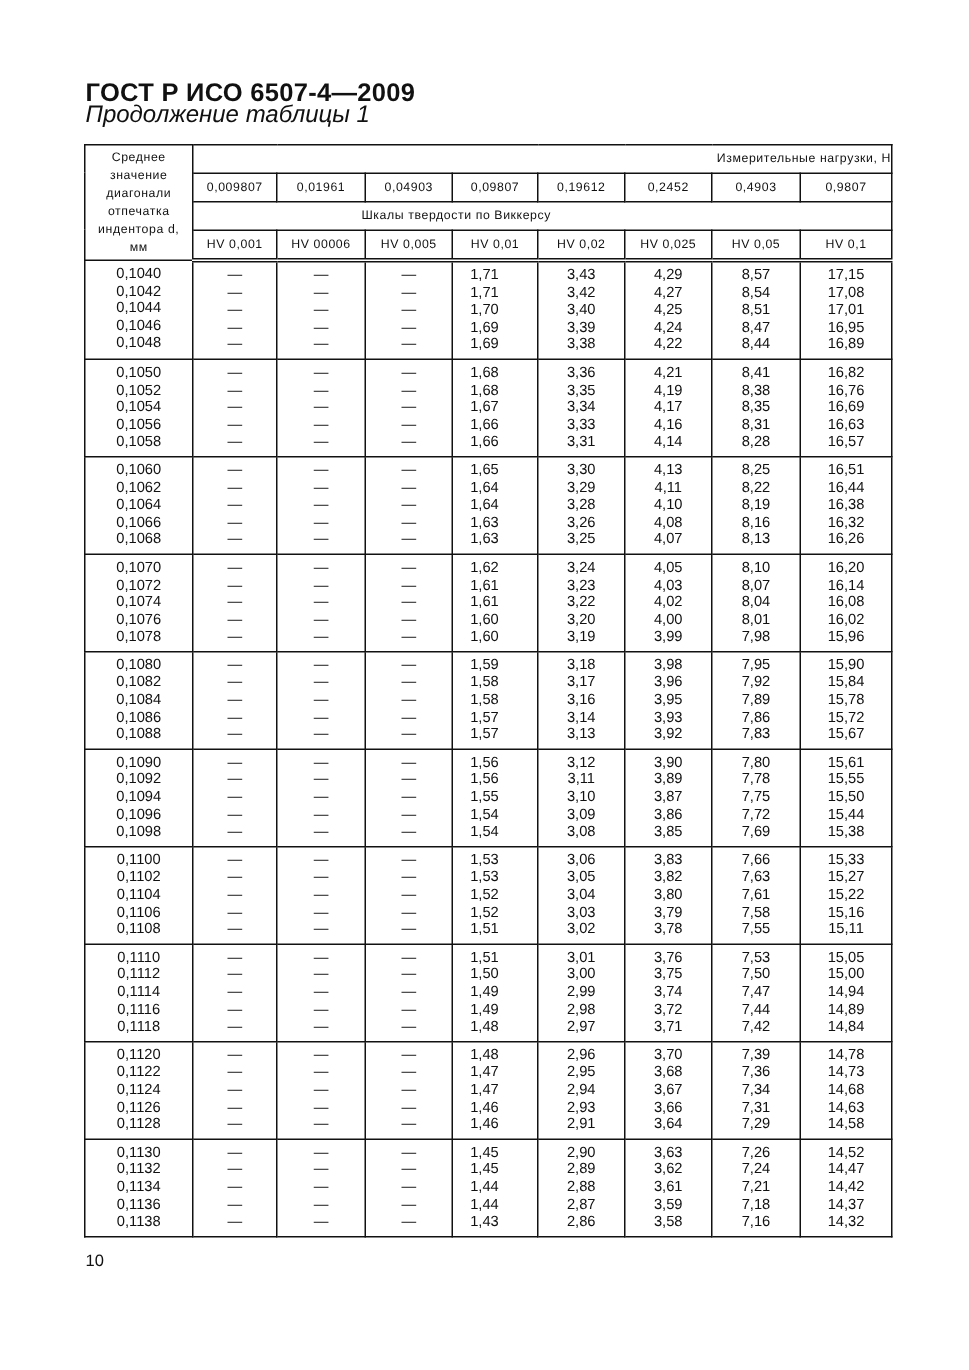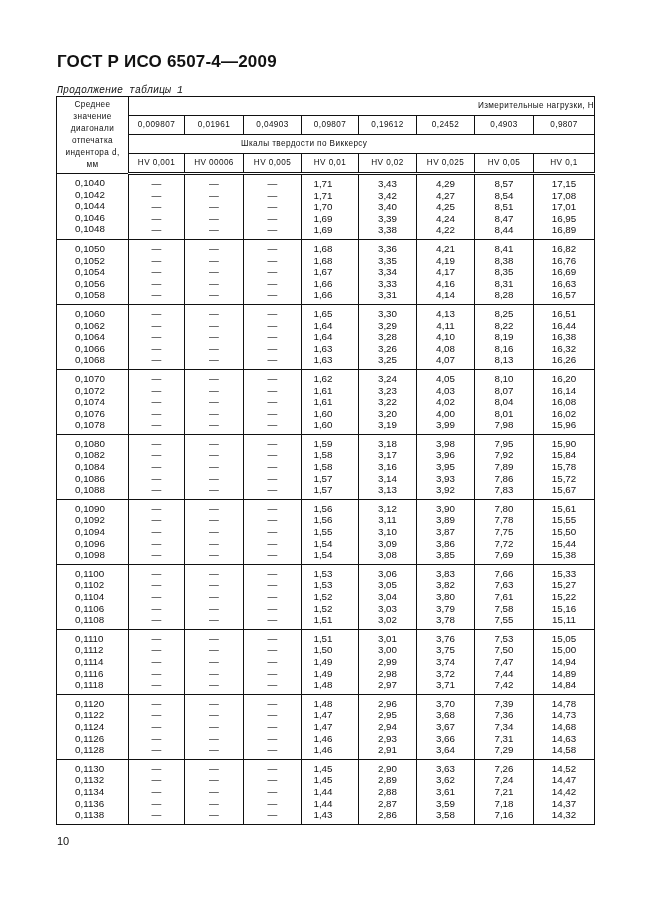--- a/index.html
+++ b/index.html
@@ -1,30 +1,30 @@
 <!DOCTYPE html>
 <html><head>
 <meta charset="utf-8">
 <style>
   html, body { margin: 0; padding: 0; background: #ffffff; }
   body { width: 646px; height: 913px; position: relative; overflow: hidden;
          font-family: "Liberation Sans", sans-serif; color: #111; }
   .doc-title { position: absolute; left: 57px; top: 52px; font-size: 17px; font-weight: bold; letter-spacing: 0.2px; }
-  .caption { position: absolute; left: 57px; top: 85px; font-size: 10px; font-style: italic; font-family: Liberation Mono, monospace; }
+  .caption { position: absolute; left: 57px; top: 68px; font-size: 16px; font-style: italic; }
   .page-num { position: absolute; left: 57px; top: 835px; font-size: 11px; }
   table.grid { position: absolute; left: 56px; top: 96px; width: 538px; border-collapse: collapse; table-layout: fixed; font-size: 8.2px; }
   table.grid th, table.grid td { border: 1px solid #111; padding: 0; text-align: center; font-weight: normal; }
   table.grid thead th { height: 17px; letter-spacing: 0.4px; }
   table.grid thead th.stub { line-height: 12px; vertical-align: middle; padding: 2px 2px; }
   table.grid thead th.span-title { text-align: right; }
   table.grid thead th.span-title2 { text-align: left; padding-left: 112px; margin-top: 14px; }
   table.grid thead tr:last-child th { border-bottom: 3px double #111; }
   table.grid tbody td { vertical-align: top; padding-top: 3px; padding-bottom: 3px; font-size: 9.8px; line-height: 11.6px; }
   table.grid tbody td.num { text-align: center; padding-right: 14px; }
-  table.grid tbody td.d { text-align: left; padding-left: 18px; }
+  table.grid tbody td.d { text-align: center; }
   .cell-line { display: block; white-space: nowrap; }
 </style>
 </head>
 <body>
 
 <div class="doc-title">ГОСТ Р ИСО 6507-4—2009</div>
 <div class="caption">Продолжение таблицы 1</div>
 
 <table class="grid">
   <colgroup>

